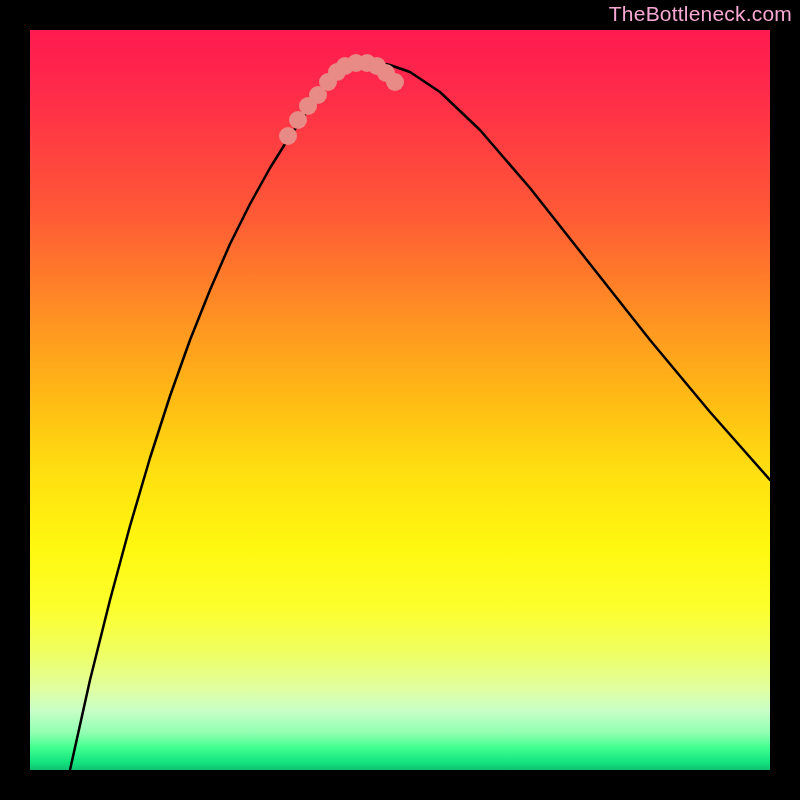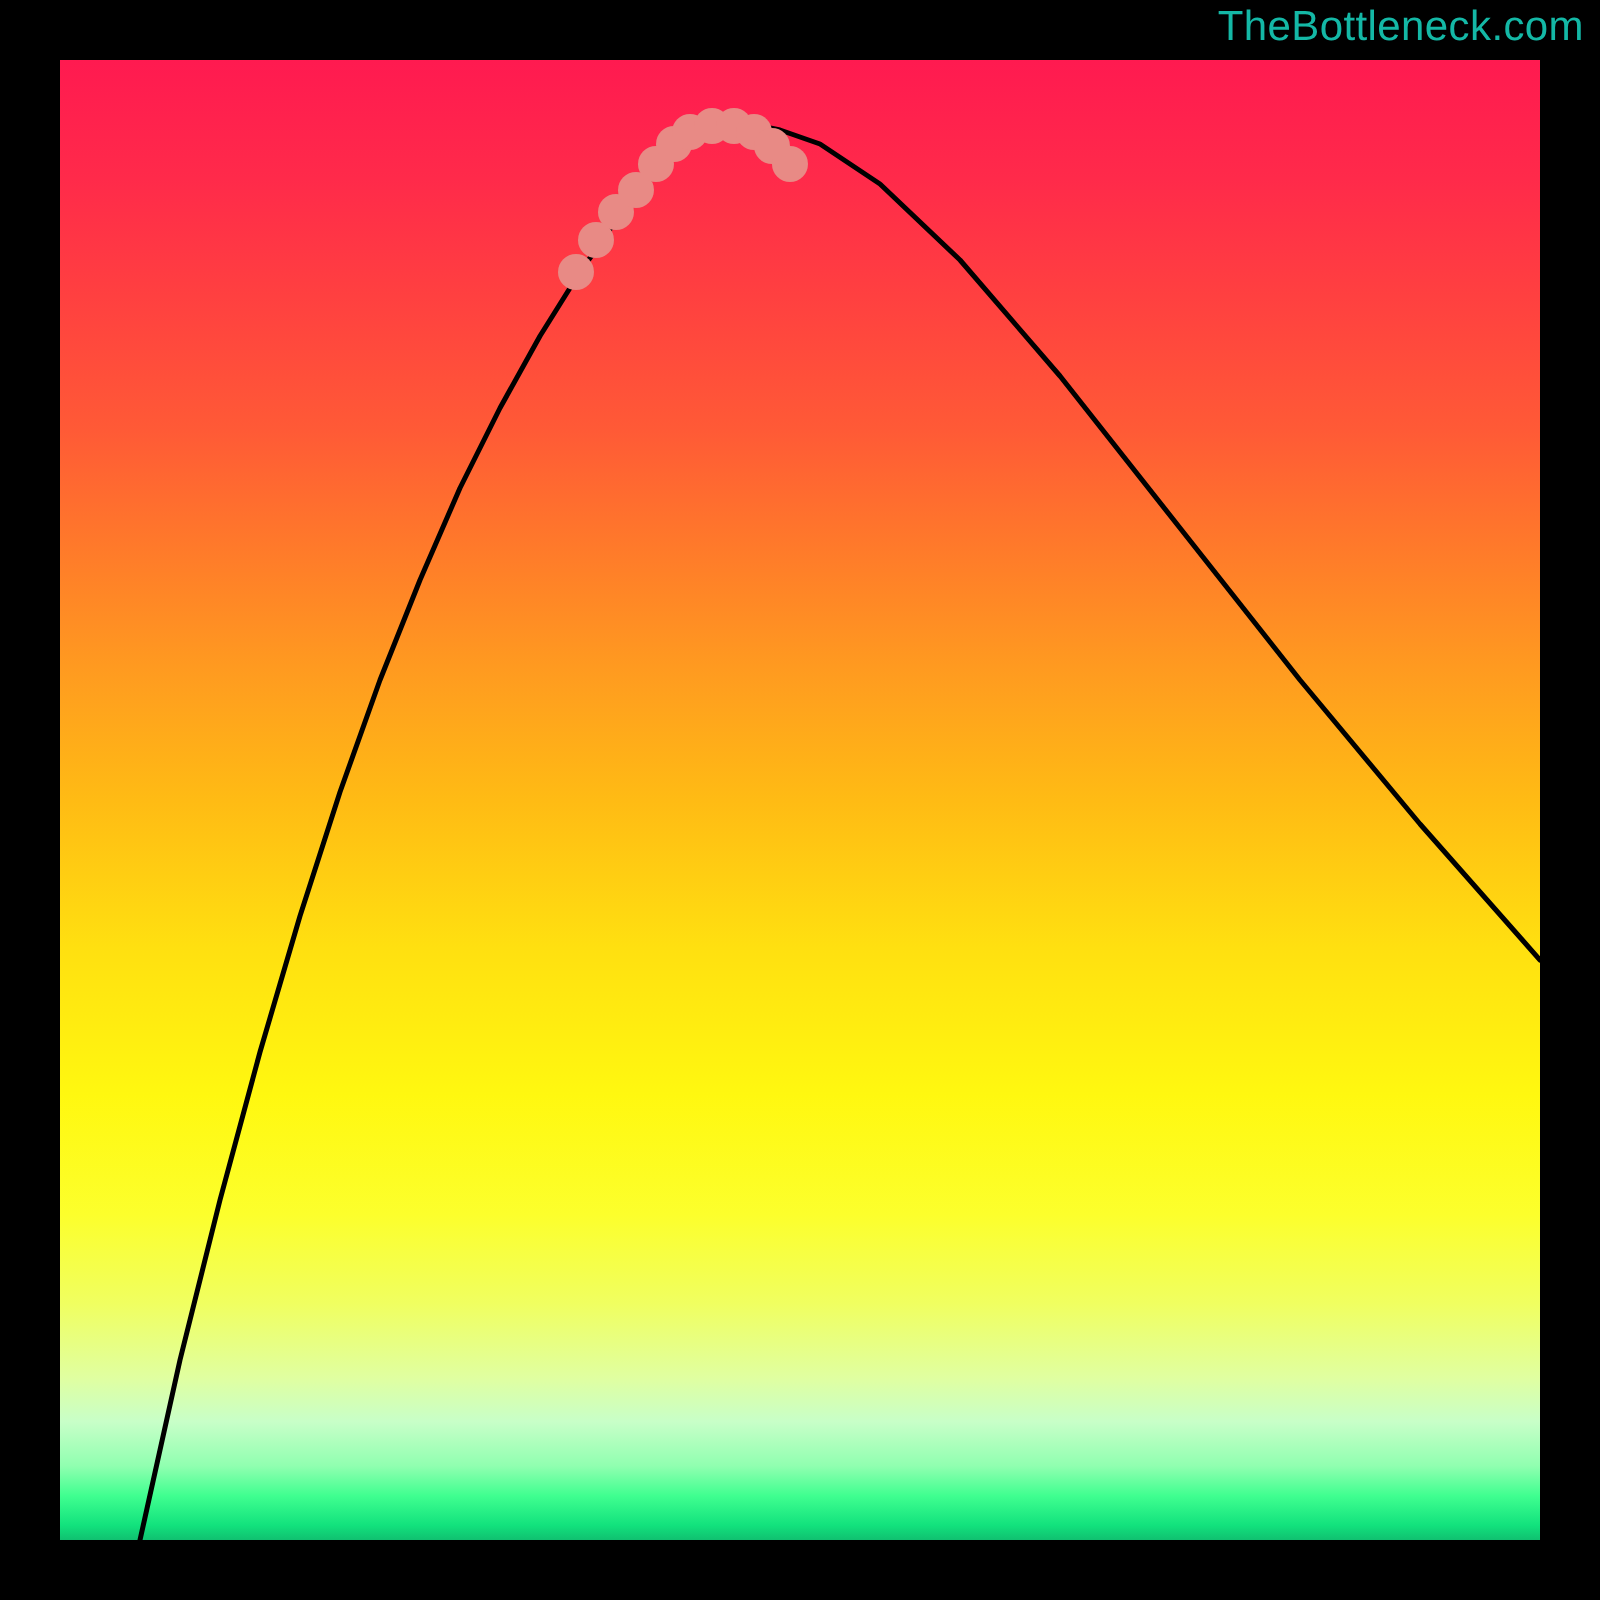--- a/index.html
+++ b/index.html
@@ -40,21 +40,21 @@
       #12e27d 99%,
       #10c070 100%
     );
   }
   .watermark {
     position: absolute;
     top: 2px;
     right: 8px;
     font-family: Arial, Helvetica, sans-serif;
     font-size: 21px;
-    color: #14b8a6;
+    color: #f9a8d4;
     letter-spacing: 0.2px;
     font-weight: 500;
   }
   svg.curves {
     position: absolute;
     inset: 0;
   }
 </style>
 </head>
 <body>

